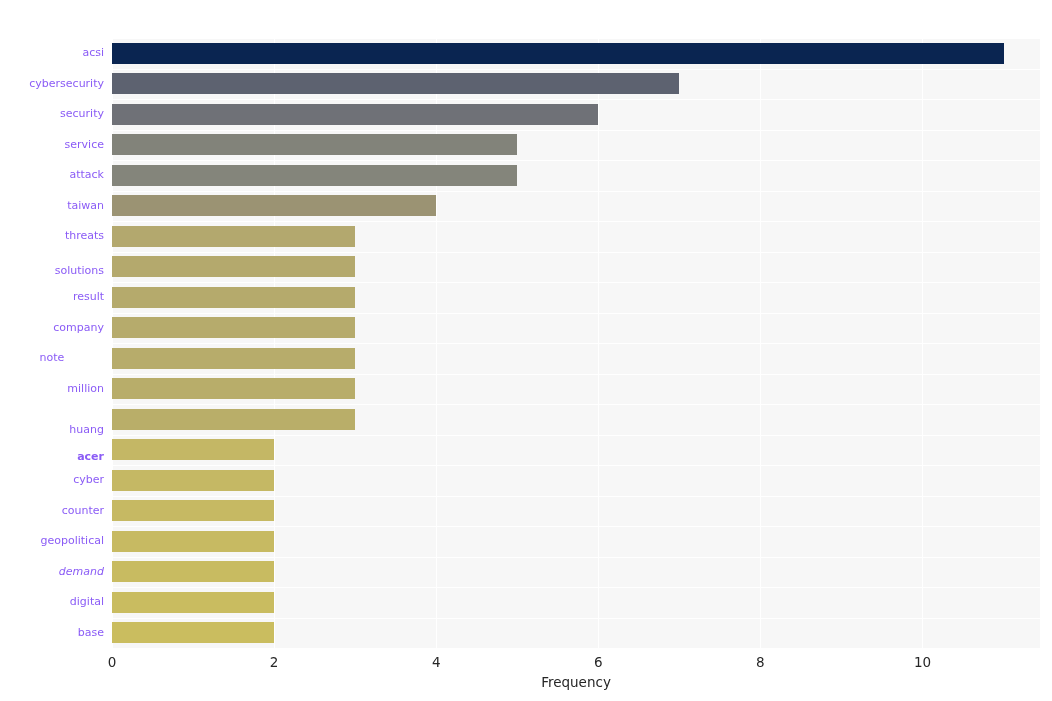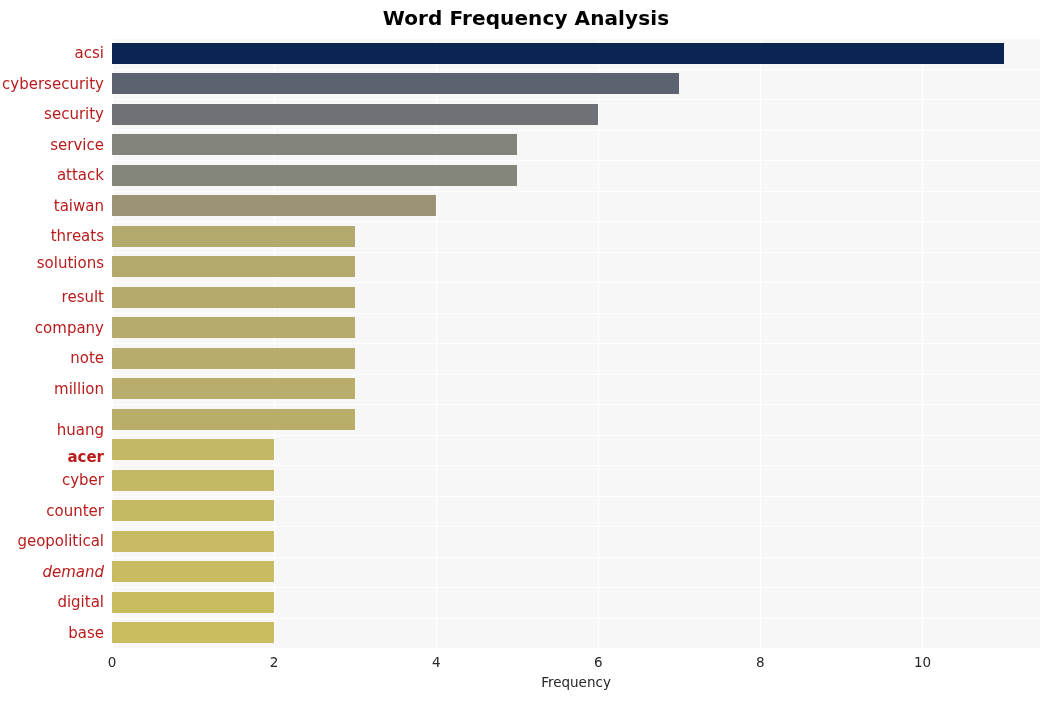--- a/index.html
+++ b/index.html
@@ -66,22 +66,22 @@
     left: 0;
     top: 38px;
     width: 104px;
     height: 610px;
   }
   .ytick-label {
     position: absolute;
     right: 0;
     width: 104px;
     text-align: right;
-    font-size: 15px;
-    color: #b91c1c;
+    font-size: 11px;
+    color: #8b5cf6;
     line-height: 14px;
     white-space: nowrap;
   }
   
   #x-axis {
     position: absolute;
     left: 112px;
     top: 648px;
     width: 928px;
     height: 30px;
@@ -103,21 +103,20 @@
     text-align: center;
     font-size: 13.5px;
     color: #262626;
   }
 </style>
 </head>
 <body>
 
 <div id="figure">
 
-  <div id="chart-title">Word Frequency Analysis</div>
 
   <div id="plot-area">
     <div id="gridlines-v">
         <div class="vgrid" style="left: 0px;"></div>
         <div class="vgrid" style="left: 162.096px;"></div>
         <div class="vgrid" style="left: 324.192px;"></div>
         <div class="vgrid" style="left: 486.288px;"></div>
         <div class="vgrid" style="left: 648.384px;"></div>
         <div class="vgrid" style="left: 810.48px;"></div>
       </div>
@@ -168,24 +167,24 @@
   </div>
 
   <div id="y-axis">
       <div class="ytick-label" style="top: 8.25px;">acsi</div>
       <div class="ytick-label" style="top: 38.75px; text-align: right;">cybersecurity</div>
       <div class="ytick-label" style="top: 69.25px;">security</div>
       <div class="ytick-label" style="top: 99.75px;">service</div>
       <div class="ytick-label" style="top: 130.25px;">attack</div>
       <div class="ytick-label" style="top: 160.75px; padding-left: 40px;">taiwan</div>
       <div class="ytick-label" style="top: 191.25px;">threats</div>
-      <div class="ytick-label" style="top: 218px;">solutions</div>
+      <div class="ytick-label" style="top: 226px;">solutions</div>
       <div class="ytick-label" style="top: 252.25px;">result</div>
       <div class="ytick-label" style="top: 282.75px;">company</div>
-      <div class="ytick-label" style="top: 313.25px;">note</div>
+      <div class="ytick-label" style="top: 313.25px; text-align: center;">note</div>
       <div class="ytick-label" style="top: 343.75px;">million</div>
       <div class="ytick-label" style="top: 385px; padding-left: 32px;">huang</div>
       <div class="ytick-label" style="top: 412px; font-weight: bold;">acer</div>
       <div class="ytick-label" style="top: 435.25px;">cyber</div>
       <div class="ytick-label" style="top: 465.75px;">counter</div>
       <div class="ytick-label" style="top: 496.25px;">geopolitical</div>
       <div class="ytick-label" style="top: 526.75px; font-style: italic;">demand</div>
       <div class="ytick-label" style="top: 557.25px; padding-left: 28px;">digital</div>
       <div class="ytick-label" style="top: 587.75px;">base</div>
     </div>

